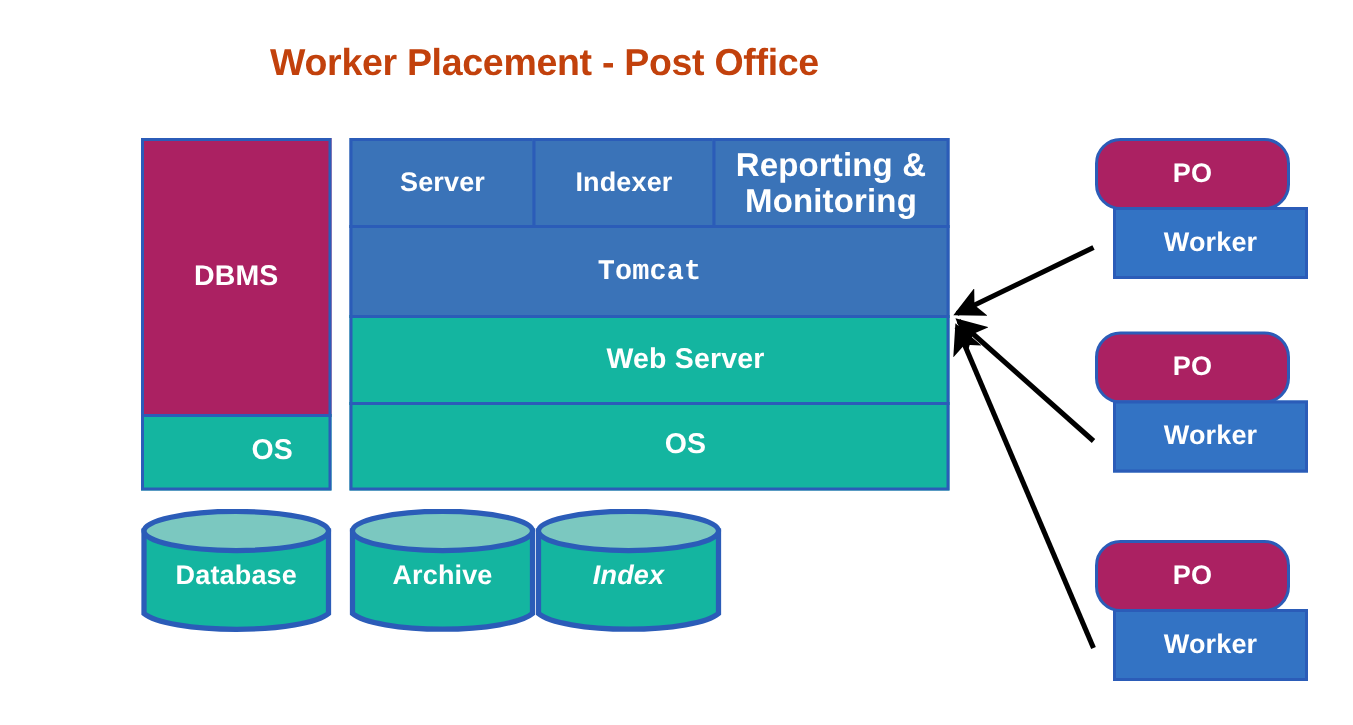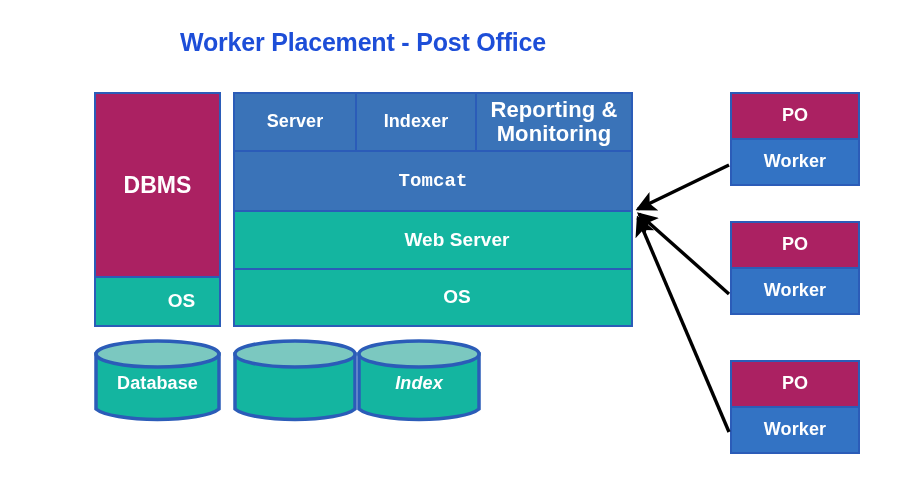--- a/index.html
+++ b/index.html
@@ -22,54 +22,54 @@
 
   
   #diagram-title {
     position: absolute;
     left: 0;
     top: 28px;
     width: 726px;
     text-align: center;
     font-size: 25px;
     font-weight: bold;
-    color: #1d4ed8;
+    color: #c2410c;
     letter-spacing: -0.2px;
   }
 
   
   .box {
     position: absolute;
     box-sizing: border-box;
     border: 2px solid #2b5cb8;
     display: flex;
     align-items: center;
     justify-content: center;
     color: #ffffff;
     font-weight: bold;
     text-align: center;
     line-height: 1.08;
     letter-spacing: 0.1px;
   }
   .magenta { background: #ab2162; }
   .teal    { background: #14b5a0; padding-left: 48px; }
   .blue    { background: #3a73b8; }
-  .blue-br { background: #3373c4; }
+  .blue-br { background: #3373c4; margin-left: 12px; }
 
   
   #dbms-stack {
     position: absolute;
     left: 94px;
     top: 92px;
     width: 127px;
     height: 235px;
   }
   #dbms-block {
     left: 0; top: 0; width: 127px; height: 186px;
-    font-size: 23px;
+    font-size: 19px;
   }
   #dbms-os-block {
     left: 0; top: 184px; width: 127px; height: 51px;
     font-size: 19px;
   }
 
   
   #server-stack {
     position: absolute;
     left: 233px;
@@ -131,20 +131,21 @@
   }
   #cyl-database { left: 94px;  top: 339px; width: 127px; height: 85px; }
   #cyl-archive  { left: 233px; top: 339px; width: 124px; height: 85px; }
   #cyl-index    { left: 357px; top: 339px; width: 124px; height: 85px; font-style: italic; }
 
   
   .worker-group { position: absolute; width: 130px; }
   .wg-po {
     left: 0; top: 0; width: 130px; height: 48px;
     font-size: 18px;
+    border-radius: 17px;
   }
   .wg-worker {
     left: 0; top: 46px; width: 130px; height: 48px;
     font-size: 18px;
   }
   #worker-group-1 { left: 730px; top: 92px;  height: 94px; }
   #worker-group-2 { left: 730px; top: 221px; height: 94px; }
   #worker-group-3 { left: 730px; top: 360px; height: 94px; }
 
   
@@ -183,20 +184,21 @@
       <ellipse cx="63.5" cy="15" rx="61.5" ry="13" fill="#7bc8c0" stroke="#2b5cb8" stroke-width="3.5"></ellipse>
     </svg>
     <div class="cyl-label">Database</div>
   </div>
 
   <div class="cylinder" id="cyl-archive">
     <svg viewBox="0 0 124 85" preserveAspectRatio="none">
       <path d="M2,15 L2,70 A62,14 0 0,0 122,70 L122,15 Z" fill="#14b5a0" stroke="#2b5cb8" stroke-width="3.5"></path>
       <ellipse cx="62" cy="15" rx="60" ry="13" fill="#7bc8c0" stroke="#2b5cb8" stroke-width="3.5"></ellipse>
     </svg>
+    <div class="cyl-label">Archive</div>
   </div>
 
   <div class="cylinder" id="cyl-index">
     <svg viewBox="0 0 124 85" preserveAspectRatio="none">
       <path d="M2,15 L2,70 A62,14 0 0,0 122,70 L122,15 Z" fill="#14b5a0" stroke="#2b5cb8" stroke-width="3.5"></path>
       <ellipse cx="62" cy="15" rx="60" ry="13" fill="#7bc8c0" stroke="#2b5cb8" stroke-width="3.5"></ellipse>
     </svg>
     <div class="cyl-label">Index</div>
   </div>
 

